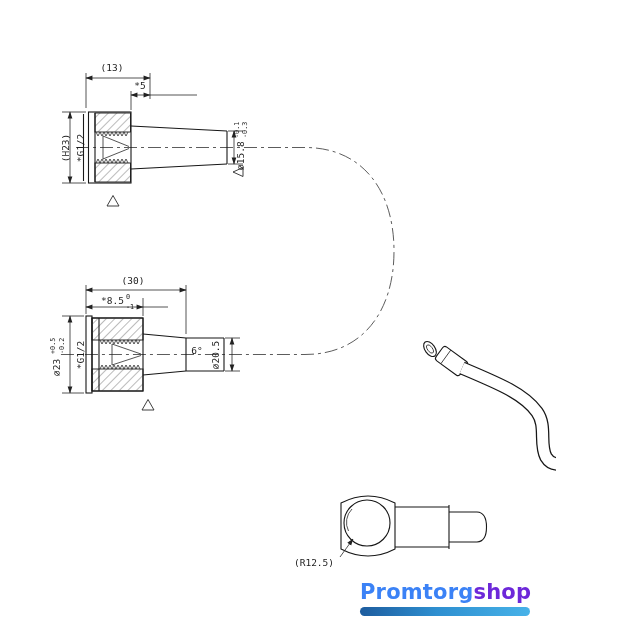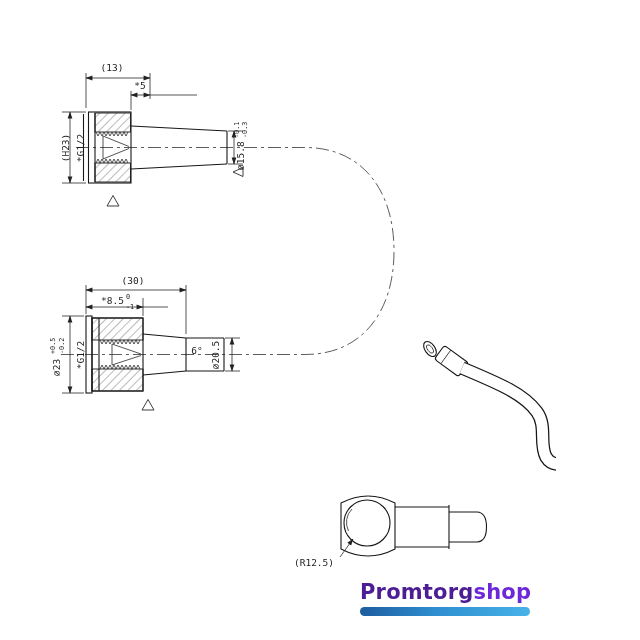--- a/index.html
+++ b/index.html
@@ -12,21 +12,21 @@
   .thin{stroke:#2a2a2a;stroke-width:0.8;fill:none;}
   .dimline{stroke:#2a2a2a;stroke-width:0.8;fill:none;}
   .center{stroke:#4a4a4a;stroke-width:0.9;fill:none;stroke-dasharray:13 4 3 4;}
   .whitefill{fill:#ffffff;stroke:#171717;stroke-width:1.1;}
   .hatched{fill:url(#hatch);stroke:#171717;stroke-width:0.9;}
   .tri{fill:none;stroke:#2a2a2a;stroke-width:0.9;}
   .hoseO{fill:none;stroke:#171717;stroke-width:13.5;}
   .hoseI{fill:none;stroke:#ffffff;stroke-width:11;}
   .logo{position:absolute;right:26px;bottom:24px;width:170px;text-align:right;}
   .logo .words{font-weight:bold;font-size:21px;letter-spacing:0.2px;white-space:nowrap;}
-  .logo .p1{color:#4c1d95;}
+  .logo .p1{color:#3b82f6;}
   .logo .p2{color:#6d28d9;}
   .logo .bar{margin-top:3px;height:9px;border-radius:5px;
              background:linear-gradient(90deg,#1d5c9e 0%,#2e8fd0 45%,#47b2e8 100%);}
 </style>
 </head>
 <body>
 
 <div id="page">
 
 <svg width="640" height="640" viewBox="0 0 640 640">

